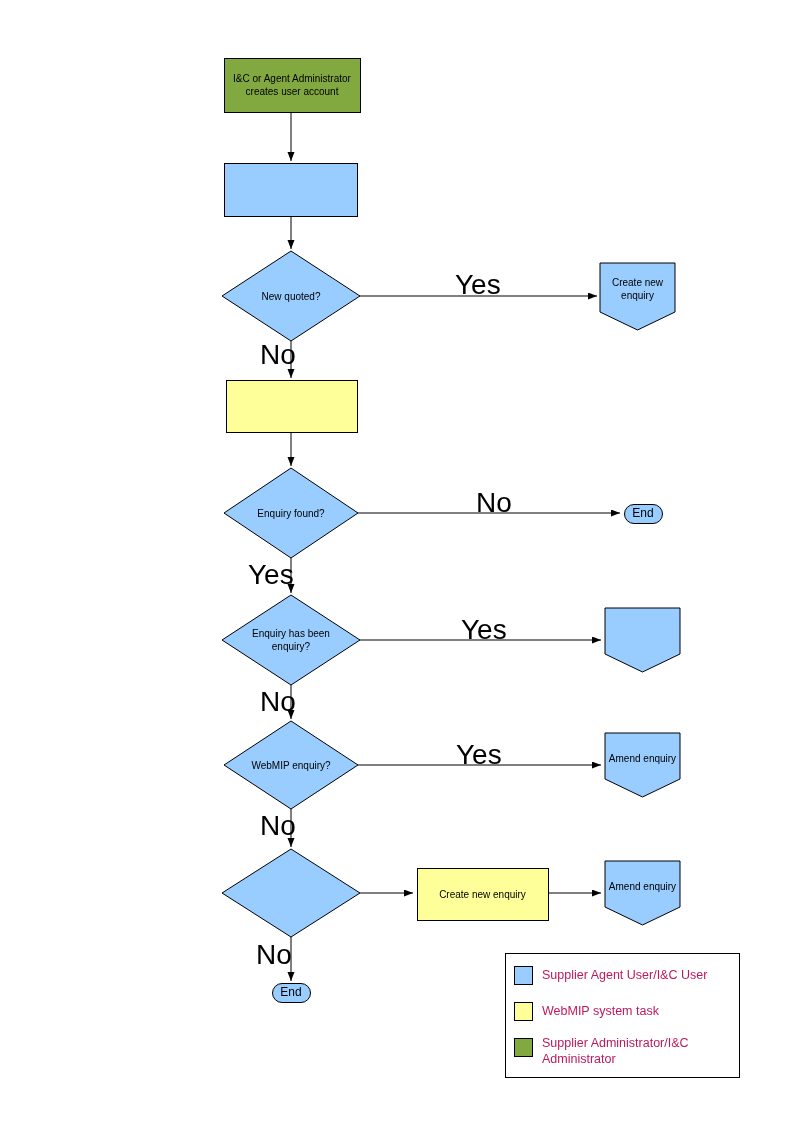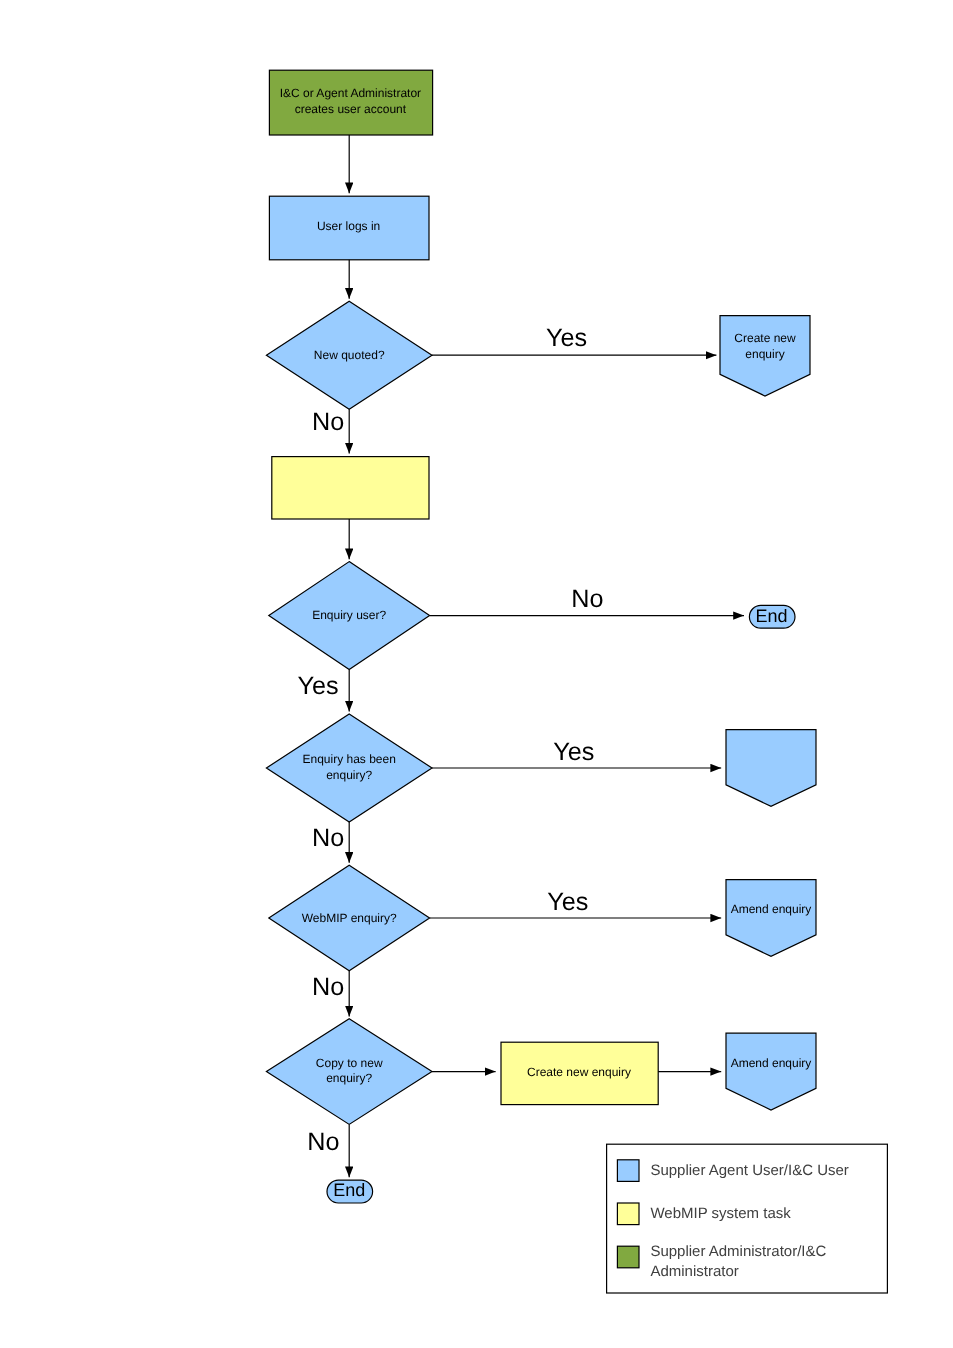--- a/index.html
+++ b/index.html
@@ -17,34 +17,34 @@
     display: flex;
     align-items: center;
     justify-content: center;
     text-align: center;
     font-size: 10px;
     line-height: 1.3;
     color: #000;
     box-sizing: border-box;
     padding: 0 3px;
   }
-  .end-label { font-size: 15px; padding: 0; }
+  .end-label { font-size: 12px; padding: 0; }
   .branch {
     position: absolute;
-    font-size: 21px;
+    font-size: 28px;
     color: #000;
     line-height: 1.1;
   }
   .legend-label {
     position: absolute;
     display: flex;
     align-items: center;
     text-align: left;
     font-size: 12.5px;
-    color: #404040;
+    color: #be185d;
     line-height: 1.25;
   }
 </style>
 </head>
 <body>
 
 <div class="page">
 
   <svg class="layer" width="794" height="1123" viewBox="0 0 794 1123">
     <defs>
@@ -84,29 +84,27 @@
     <polygon points="605,861 680,861 680,907 642.5,925 605,907" stroke="#000" stroke-width="1" fill="#99CCFF"></polygon>
     <rect x="272.5" y="983.5" width="38" height="19" rx="9.5" stroke="#000" stroke-width="1" fill="#99CCFF"></rect>
 
     <rect x="505.5" y="953.5" width="234" height="124" fill="#ffffff" stroke="#000" stroke-width="1"></rect>
     <rect x="514.5" y="966.5" width="18" height="18" stroke="#000" stroke-width="1" fill="#99CCFF"></rect>
     <rect x="514.5" y="1002.5" width="18" height="18" stroke="#000" stroke-width="1" fill="#FFFF99"></rect>
     <rect x="514.5" y="1038.5" width="18" height="18" stroke="#000" stroke-width="1" fill="#81A940"></rect>
   </svg>
 
   <div class="label" style="left:224px; top:58px; width:136px; height:54px;">I&amp;C or Agent Administrator creates user account</div>
-  <div class="label" style="left:224px; top:163px; width:133px; height:53px;">User logs in</div>
   <div class="label" style="left:231px; top:251px; width:120px; height:90px;">New quoted?</div>
   <div class="label" style="left:600px; top:263px; width:75px; height:52px;">Create new enquiry</div>
-  <div class="label" style="left:246px; top:468px; width:90px; height:90px;">Enquiry user?</div>
+  <div class="label" style="left:246px; top:468px; width:90px; height:90px;">Enquiry found?</div>
   <div class="label end-label" style="left:624px; top:504px; width:38px; height:19px;">End</div>
   <div class="label" style="left:241px; top:595px; width:100px; height:90px;">Enquiry has been enquiry?</div>
   <div class="label" style="left:246px; top:721px; width:90px; height:88px;">WebMIP enquiry?</div>
   <div class="label" style="left:605px; top:733px; width:75px; height:50px;">Amend enquiry</div>
-  <div class="label" style="left:241px; top:849px; width:100px; height:88px;">Copy to new enquiry?</div>
   <div class="label" style="left:417px; top:868px; width:131px; height:52px;">Create new enquiry</div>
   <div class="label" style="left:605px; top:861px; width:75px; height:50px;">Amend enquiry</div>
   <div class="label end-label" style="left:272px; top:983px; width:38px; height:19px;">End</div>
 
   <div class="branch" style="left:455px; top:270px;">Yes</div>
   <div class="branch" style="left:260px; top:340px;">No</div>
   <div class="branch" style="left:476px; top:488px;">No</div>
   <div class="branch" style="left:248px; top:560px;">Yes</div>
   <div class="branch" style="left:461px; top:615px;">Yes</div>
   <div class="branch" style="left:260px; top:687px;">No</div>

